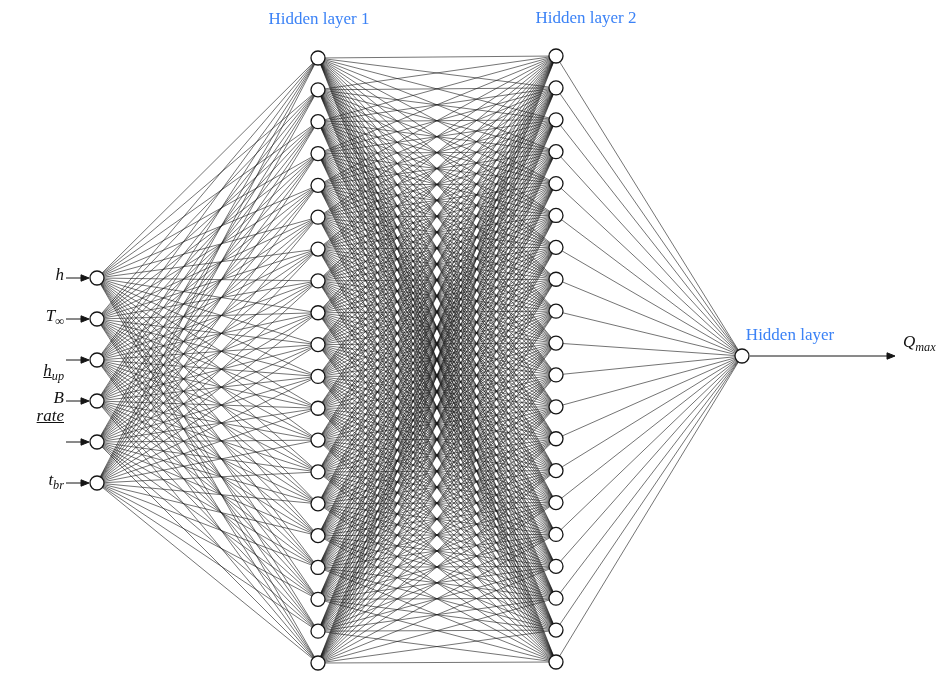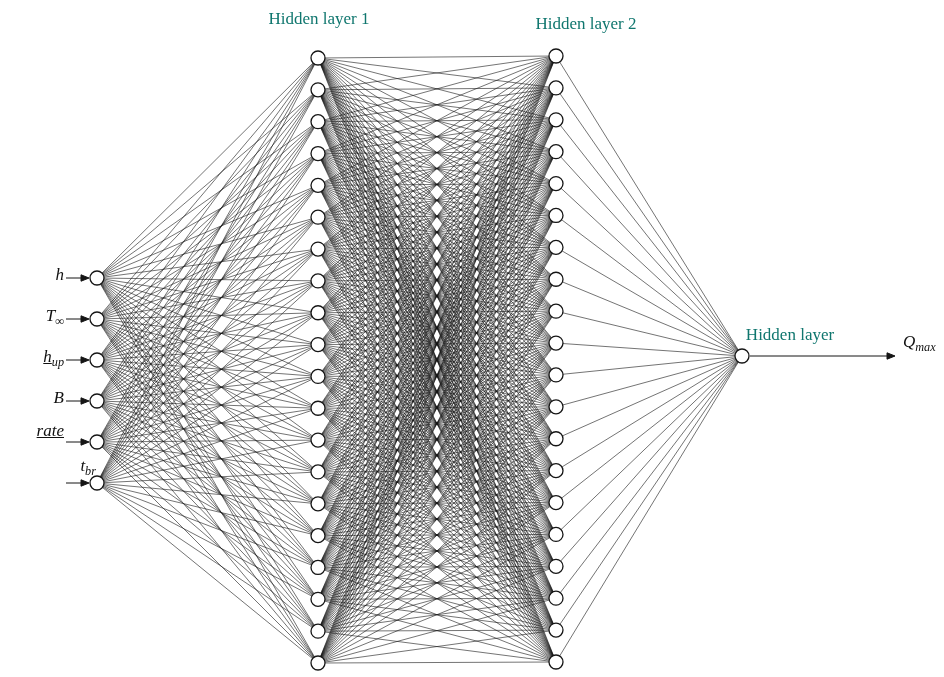--- a/index.html
+++ b/index.html
@@ -7,21 +7,21 @@
     position:relative;
     width:944px;height:677px;
     background:#ffffff;
     font-family:"Liberation Serif","DejaVu Serif",serif;
     overflow:hidden;
   }
   #net{position:absolute;left:0;top:0;}
   .layer-label{
     position:absolute;
     font-size:17px;
-    color:#0f766e;
+    color:#3b82f6;
     white-space:nowrap;
     transform:translateX(-50%);
   }
   .math-label{
     position:absolute;
     font-size:17px;
     font-style:italic;
     color:#111;
     white-space:nowrap;
   }
@@ -641,39 +641,39 @@
         <circle cx="556" cy="566.3157894736842" r="7"></circle>
         <circle cx="556" cy="598.2105263157895" r="7"></circle>
         <circle cx="556" cy="630.1052631578948" r="7"></circle>
         <circle cx="556" cy="662" r="7"></circle>
         <circle cx="742" cy="356" r="7"></circle>
       </g>
     </svg>
 
   <div class="layer-label" style="left:319px;top:9px;">Hidden layer 1</div>
 
-  <div class="layer-label" style="left:586px;top:14px;">Hidden layer 2</div>
+  <div class="layer-label" style="left:586px;top:8px;">Hidden layer 2</div>
 
   <div class="layer-label" style="left:790px;top:325px;">Hidden layer</div>
 
   <div class="math-label input-label" style="top: 265px;">
     <span>h</span><sub></sub>
   </div>
   <div class="math-label input-label" style="top: 306px;">
     <span>T</span><sub>∞</sub>
   </div>
-  <div class="math-label input-label" style="top: 347px; text-decoration: underline;">
+  <div class="math-label input-label" style="top: 361px; text-decoration: underline;">
     <span>h</span><sub>up</sub>
   </div>
   <div class="math-label input-label" style="top: 388px;">
     <span>B</span><sub></sub>
   </div>
-  <div class="math-label input-label" style="top: 421px; text-decoration: underline;">
+  <div class="math-label input-label" style="top: 406px; text-decoration: underline;">
     <span>rate</span><sub></sub>
   </div>
-  <div class="math-label input-label" style="top: 456px; margin-left: 32px;">
+  <div class="math-label input-label" style="top: 470px;">
     <span>t</span><sub>br</sub>
   </div>
 
   <div class="math-label" id="qmax-label" style="left: 903px; top: 332px;">
     <span>Q</span><sub>max</sub>
   </div>
 </div>
 
 </body></html>

